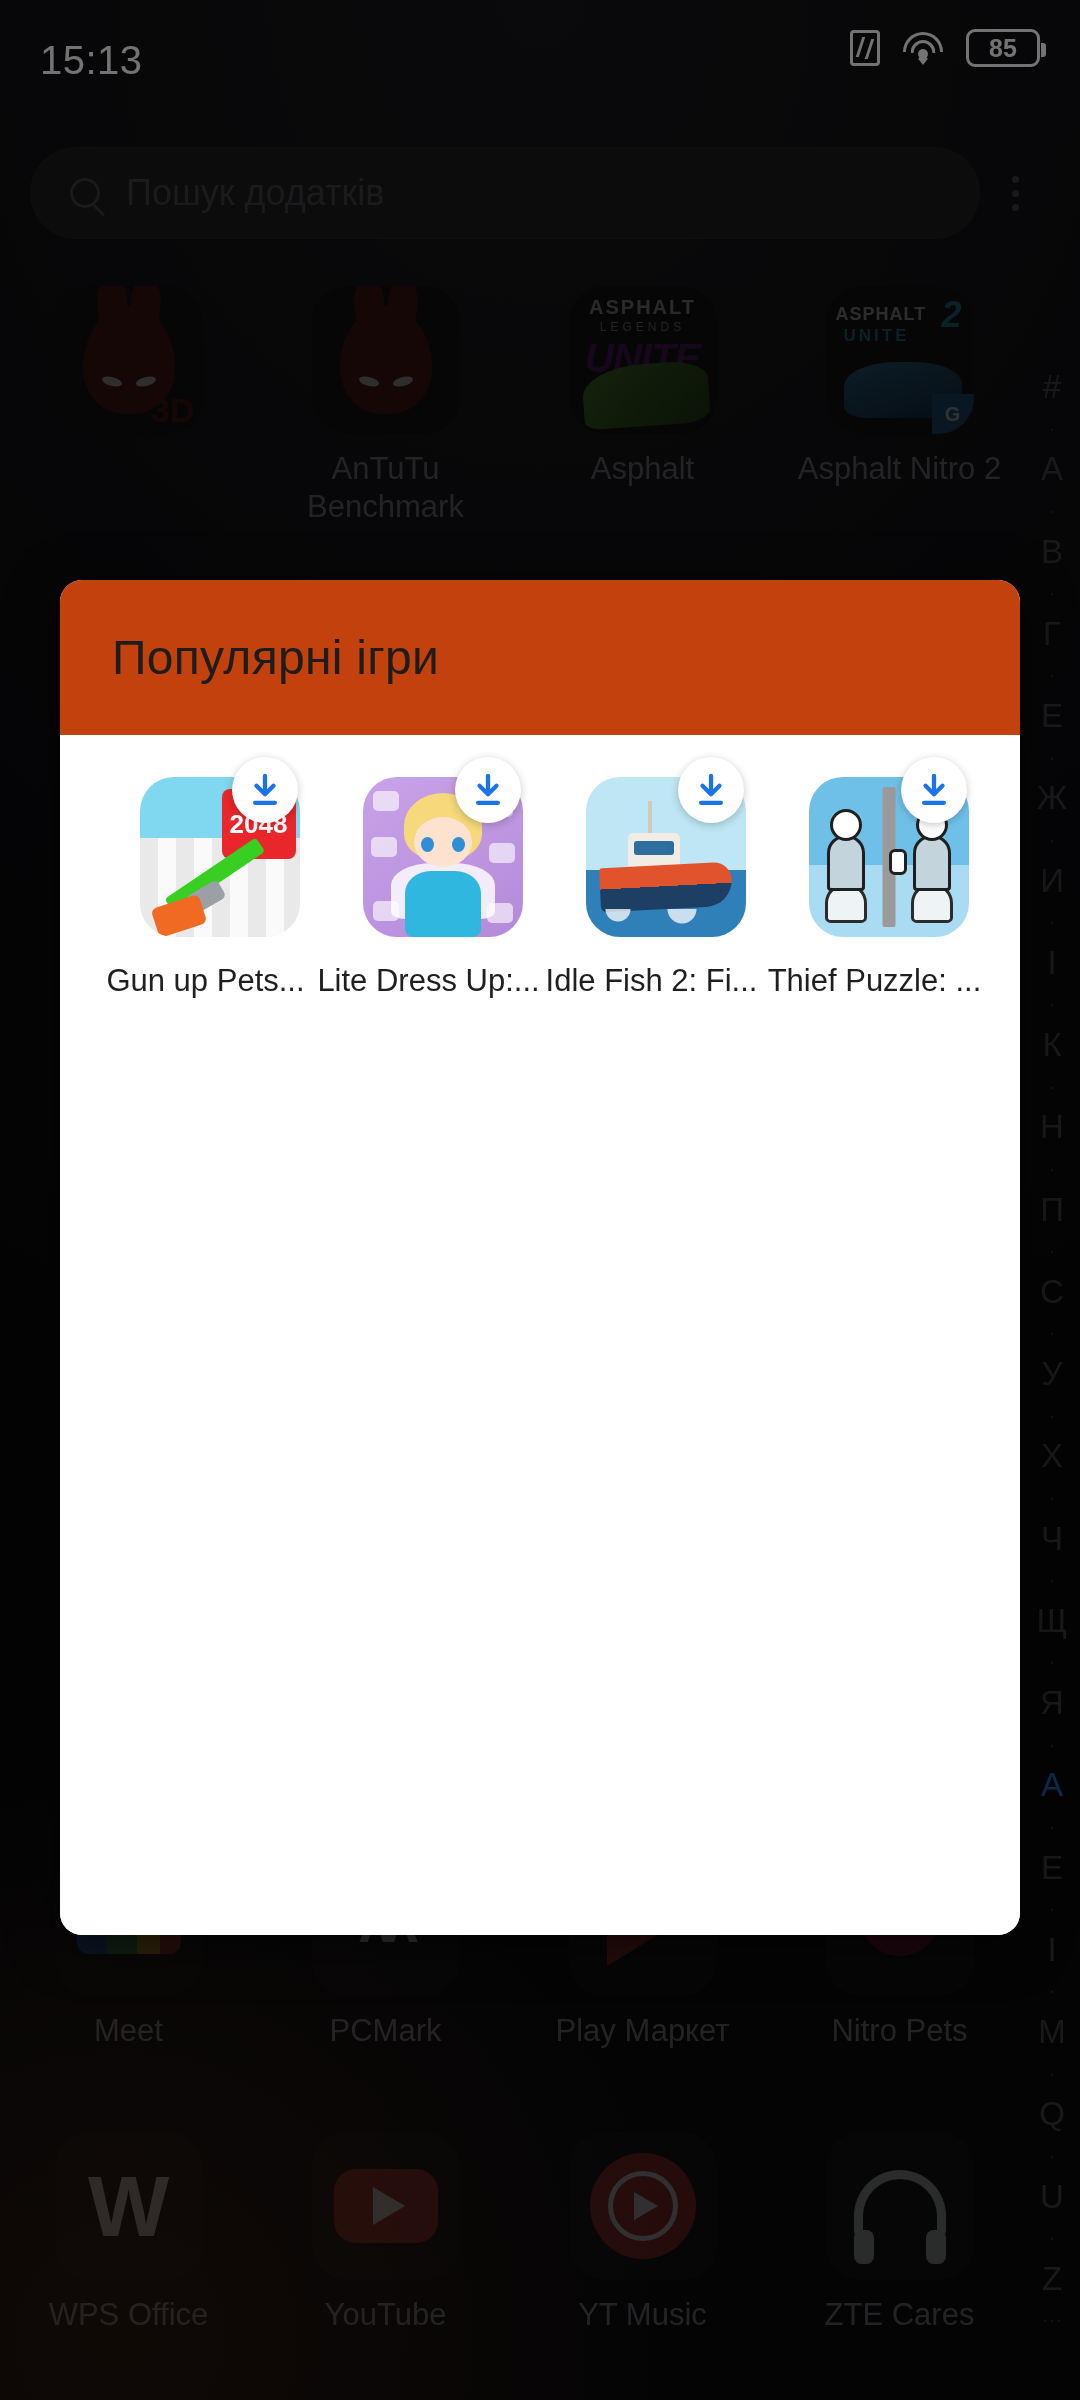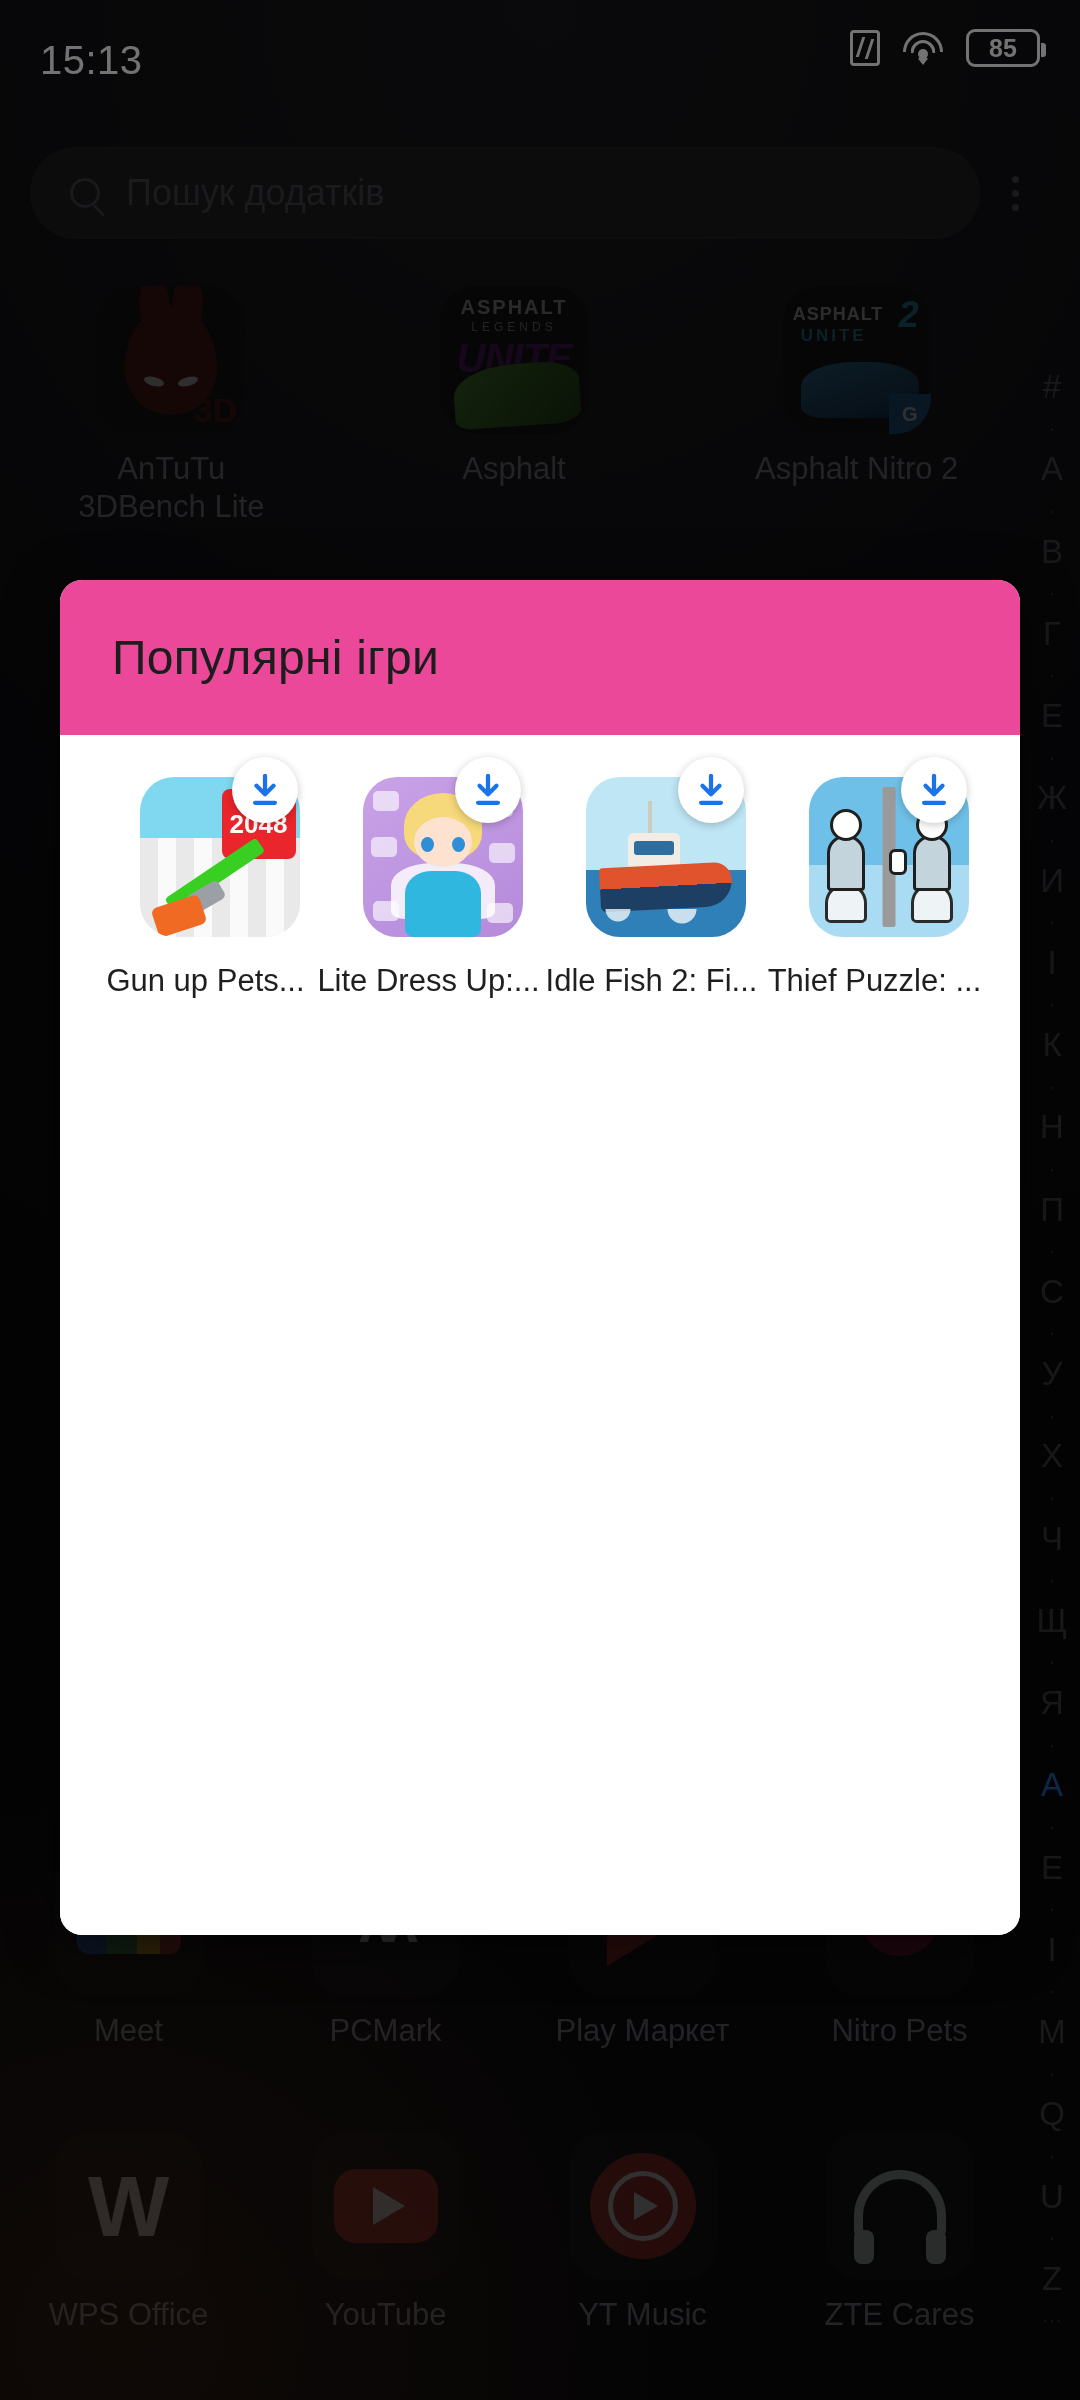--- a/index.html
+++ b/index.html
@@ -160,21 +160,21 @@
 
   
   #scrim{ position:absolute;inset:0;background:rgba(0,0,0,.55);z-index:8; }
   #modal{
     position:absolute;left:60px;top:580px;width:960px;height:1355px;
     background:#ffffff;border-radius:22px;z-index:9;overflow:hidden;
     box-shadow:0 10px 50px rgba(0,0,0,.55);
     display:flex;flex-direction:column;
   }
   #modal-head{
-    height:155px;background:#ec4899;display:flex;align-items:center;padding:0 52px;flex:none;
+    height:155px;background:#c2410c;display:flex;align-items:center;padding:0 52px;flex:none;
   }
   #modal-title{ font-size:48px;color:#1d1d1d;letter-spacing:.3px; }
   #modal-body{ flex:1;background:#fff;padding:42px 34px 0 34px; }
   #gamerow{ display:flex; }
   .gcard{ flex:1;display:flex;flex-direction:column;align-items:center;position:relative; }
   .gthumb-wrap{ position:relative;width:132px;height:160px; }
   .gthumb{ width:160px;height:160px;border-radius:34px;overflow:hidden;position:relative; }
   .dlbadge{
     position:absolute;right:-26px;top:-20px;width:66px;height:66px;border-radius:50%;
     background:#fff;box-shadow:0 2px 8px rgba(0,0,0,.22);
@@ -266,21 +266,31 @@
     <div class="app">
       <div class="ic ic-antutu dim">
         <div class="fox">
             <span class="eyes">
               <i></i>
               <i></i>
             </span>
           </div>
         <span class="tag3d">3D</span>
       </div>
-      <div class="lb">AnTuTu 3DBench Lite</div>
+    </div>
+    <div class="app">
+      <div class="ic ic-antutu dim">
+        <div class="fox">
+            <span class="eyes">
+              <i></i>
+              <i></i>
+            </span>
+          </div>
+      </div>
+      <div class="lb">AnTuTu Benchmark</div>
     </div>
     <div class="app">
       <div class="ic ic-asphalt dim">
         <span class="asp-txt">ASPHALT</span>
           <span class="asp-sub">LEGENDS</span>
         <span class="asp-unite">UNITE</span>
           <span class="asp-car"></span>
       </div>
       <div class="lb">Asphalt</div>
     </div>

